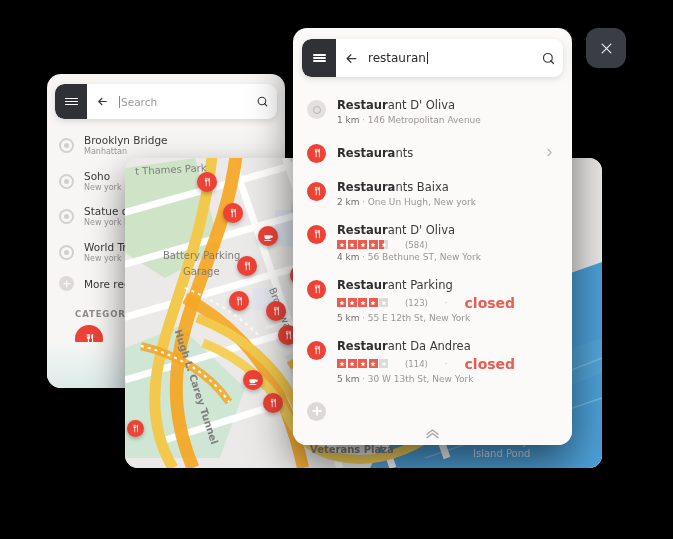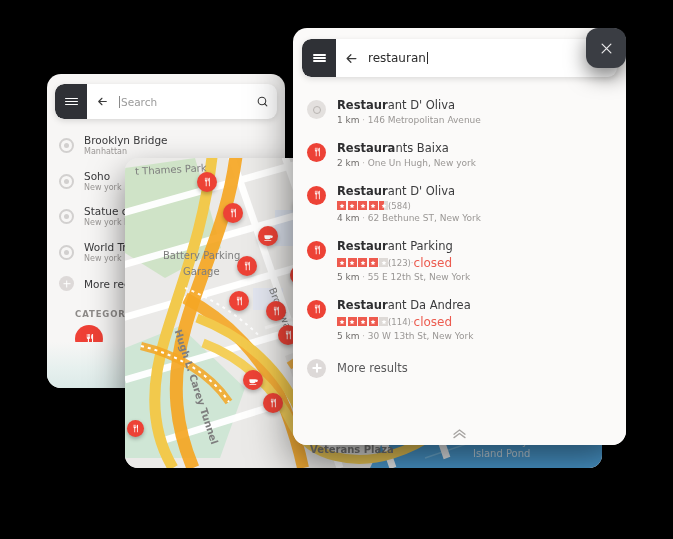--- a/index.html
+++ b/index.html
@@ -75,21 +75,21 @@
     position:absolute; width:20px;height:20px;border-radius:50%;
     background:#ed4236; box-shadow:0 2px 4px rgba(0,0,0,.28);
     display:flex;align-items:center;justify-content:center;
   }
   .pin.sm { width:17px;height:17px; }
   .pin svg{ display:block; }
   .dot { position:absolute; width:6px;height:6px;border-radius:50%;background:#4f9ad6;}
 
   
   .panel-main {
-    position:absolute; left:293px; top:28px; width:333px; height:417px;
+    position:absolute; left:293px; top:28px; width:279px; height:417px;
     background:#fbfaf9; border-radius:14px;
     box-shadow:0 18px 44px rgba(0,0,0,.55);
     overflow:hidden;
   }
   .panel-main .sbar { height:38px; margin:11px 9px 0 9px; }
   .panel-main .sbar .burger{height:38px;width:34px;}
   .res-list { padding-top:14px; }
   .res-row { display:flex; align-items:flex-start; padding:7px 12px 7px 12px; }
   .res-row.center { align-items:center; }
   .r-ico { width:19px;height:19px;border-radius:50%;flex:0 0 auto;margin:2px 11px 0 2px;
@@ -98,28 +98,28 @@
   .r-ico.gray em{width:8px;height:8px;border-radius:50%;border:1.5px solid #b9b5b2;display:block;}
   .r-ico.plus{background:#ddd9d8;position:relative;}
   .r-ico.plus:before,.r-ico.plus:after{content:"";position:absolute;background:#fff;left:50%;top:50%;}
   .r-ico.plus:before{width:9px;height:2px;transform:translate(-50%,-50%);}
   .r-ico.plus:after{width:2px;height:9px;transform:translate(-50%,-50%);}
   .r-body{flex:1 1 auto;min-width:0;}
   .r-title{font-size:11.5px;color:#3b3b3d;line-height:1.3;white-space:nowrap;}
   .r-title b{font-weight:700;color:#2e2e30;}
   .r-sub{font-size:9px;color:#9a9795;line-height:1.45;white-space:nowrap;margin-top:1px;}
   .r-sub b{color:#6f6c6a;font-weight:400;}
-  .r-rate{display:flex;align-items:center;gap:0;margin-top:2px;}
+  .r-rate{display:flex;align-items:center;gap:17px;margin-top:2px;}
   .stars{display:flex;gap:1.5px;}
   .st{width:9px;height:9px;background:#ee5a4e;display:flex;align-items:center;justify-content:center;}
   .st.empty{background:#dedad7;}
   .st.half{background:linear-gradient(to right,#ee5a4e 50%, #dedad7 50%);}
   .st svg{display:block;}
   .r-cnt{font-size:8.5px;color:#9a9795;}
-  .r-closed{font-size:12px;color:#ec5b4f;}
+  .r-closed{font-size:14px;color:#ec5b4f;font-weight:bold;}
   .r-sep{font-size:8.5px;color:#bdbab8;}
   .chev{color:#b6b3b1;flex:0 0 auto;padding-right:4px;}
   .p-footer{position:absolute;left:0;right:0;bottom:0;height:23px;background:#fbfaf9;
             display:flex;align-items:center;justify-content:center;}
 
   
   .closebtn{
     position:absolute;left:586px;top:28px;width:40px;height:40px;border-radius:12px;
     background:#3a3d43;display:flex;align-items:center;justify-content:center;
     box-shadow:0 8px 20px rgba(0,0,0,.5);
@@ -398,20 +398,35 @@
       <div class="res-row">
         <div class="r-ico gray">
             <em></em>
           </div>
         <div class="r-body">
           <div class="r-title"><b>Restaur</b><span>ant D' Oliva</span></div>
           <div class="r-sub"><b>1 km</b><span class="r-sep"> · </span><span>146 Metropolitan Avenue</span></div>
         </div>
       </div>
 
+      <div class="res-row center" style="padding-top:10px;padding-bottom:10px;">
+        <div class="r-ico" style="margin-top:0;">
+            <svg width="10" height="10" viewBox="0 0 24 24" fill="#fff">
+              <path d="M7 2v7a2 2 0 002 2v11h2V11a2 2 0 002-2V2h-1.3v6H10.6V2H9.3v6H8.3V2H7zM17.5 2c-1.4 0-2.5 2.3-2.5 5.2 0 2.2.6 3.6 1.6 4.1V22h2V2h-1.1z"></path>
+            </svg>
+          </div>
+        <div class="r-body">
+          <div class="r-title"><b>Restaura</b><span>nts</span></div>
+        </div>
+        <div class="chev">
+          <svg width="13" height="13" viewBox="0 0 24 24" fill="none" stroke="#b6b3b1" stroke-width="2" stroke-linecap="round" stroke-linejoin="round">
+              <path d="M9 6l6 6-6 6"></path>
+            </svg>
+        </div>
+      </div>
 
       <div class="res-row">
         <div class="r-ico">
             <svg width="10" height="10" viewBox="0 0 24 24" fill="#fff">
               <path d="M7 2v7a2 2 0 002 2v11h2V11a2 2 0 002-2V2h-1.3v6H10.6V2H9.3v6H8.3V2H7zM17.5 2c-1.4 0-2.5 2.3-2.5 5.2 0 2.2.6 3.6 1.6 4.1V22h2V2h-1.1z"></path>
             </svg>
           </div>
         <div class="r-body">
           <div class="r-title"><b>Restaura</b><span>nts Baixa</span></div>
           <div class="r-sub"><b>2 km</b><span class="r-sep"> · </span><span>One Un Hugh, New york</span></div>
@@ -449,21 +464,21 @@
                   </svg>
                 </span>
               <span class="st half">
                   <svg width="6" height="6" viewBox="0 0 24 24" fill="#fff">
                     <path d="M12 2l2.9 6.3 6.8.8-5 4.7 1.3 6.8L12 17.4 6 20.6l1.3-6.8-5-4.7 6.8-.8z"></path>
                   </svg>
                 </span>
             </div>
             <span class="r-cnt">(584)</span>
           </div>
-          <div class="r-sub"><b>4 km</b><span class="r-sep"> · </span><span>62 Bethune ST, New York</span></div>
+          <div class="r-sub"><b>4 km</b><span class="r-sep"> · </span><span>56 Bethune ST, New York</span></div>
         </div>
       </div>
 
       <div class="res-row">
         <div class="r-ico">
             <svg width="10" height="10" viewBox="0 0 24 24" fill="#fff">
               <path d="M7 2v7a2 2 0 002 2v11h2V11a2 2 0 002-2V2h-1.3v6H10.6V2H9.3v6H8.3V2H7zM17.5 2c-1.4 0-2.5 2.3-2.5 5.2 0 2.2.6 3.6 1.6 4.1V22h2V2h-1.1z"></path>
             </svg>
           </div>
         <div class="r-body">
@@ -543,23 +558,20 @@
             <span class="r-cnt">(114)</span>
             <span class="r-sep">·</span>
             <span class="r-closed">closed</span>
           </div>
           <div class="r-sub"><b>5 km</b><span class="r-sep"> · </span><span>30 W 13th St, New York</span></div>
         </div>
       </div>
 
       <div class="res-row center" style="padding-top:9px;">
         <div class="r-ico plus" style="margin-top:0;"></div>
-        <div class="r-body">
-            <div class="r-title" style="color:#58585a;">More results</div>
-          </div>
       </div>
     </div>
 
     <div class="p-footer">
       <svg width="17" height="11" viewBox="0 0 24 16" fill="none" stroke="#a8a5a3" stroke-width="2" stroke-linecap="round" stroke-linejoin="round">
           <path d="M4 9l8-6 8 6"></path>
           <path d="M4 14l8-6 8 6"></path>
         </svg>
     </div>
   </div>

